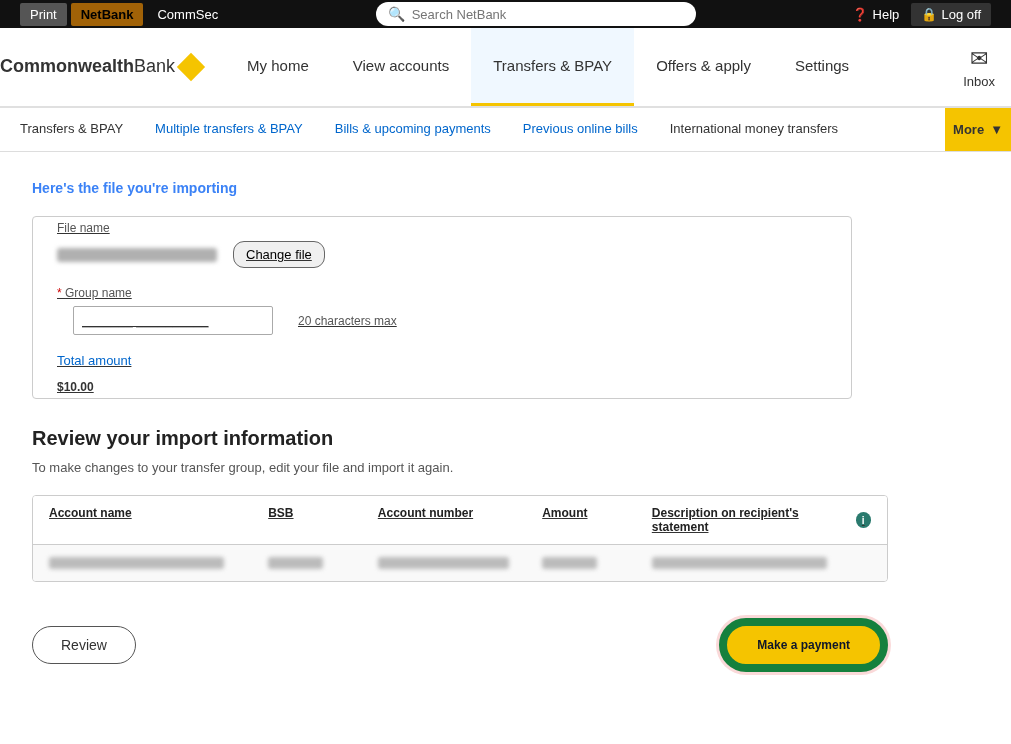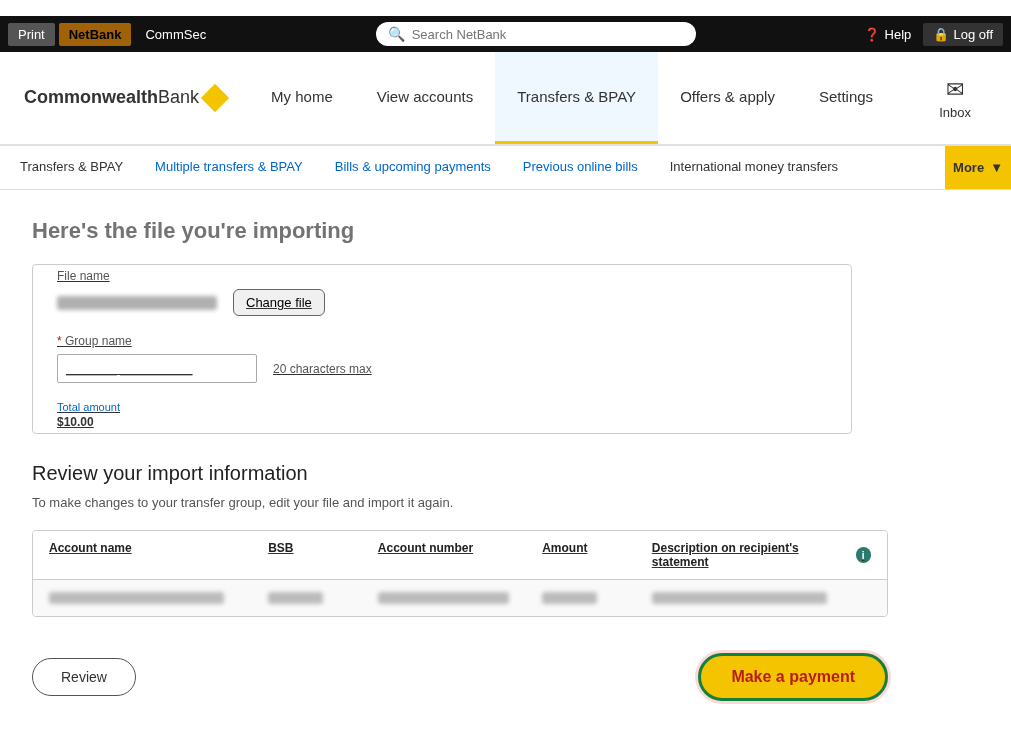--- a/index.html
+++ b/index.html
@@ -3,24 +3,23 @@
   <meta charset="utf-8">
   <style>
     * { box-sizing: border-box; margin: 0; padding: 0; }
     body { font-family: Arial, sans-serif; font-size: 14px; color: #333; background: #fff; width: 1011px; }
 
     
     .top-bar {
       background: #111;
       display: flex;
       align-items: center;
-      height: 36px;
-      padding: 0 8px;
+      height: 28px;
+      padding: 0 20px;
       gap: 4px;
-      margin-top: 16px;
     }
     .top-bar-print {
       background: #555;
       color: #fff;
       border: none;
       padding: 4px 10px;
       font-size: 13px;
       cursor: pointer;
       border-radius: 2px;
     }
@@ -79,22 +78,22 @@
       padding: 4px 10px;
       border-radius: 2px;
     }
 
     
     .main-nav {
       background: #fff;
       border-bottom: 2px solid #e0e0e0;
       display: flex;
       align-items: center;
-      padding: 0 24px;
-      height: 94px;
+      padding: 0 0;
+      height: 80px;
     }
     .logo-area {
       display: flex;
       align-items: center;
       margin-right: 24px;
     }
     .logo-diamond {
       width: 20px;
       height: 20px;
       background: #f5c400;
@@ -172,23 +171,23 @@
       font-weight: bold;
       gap: 6px;
     }
 
     
     .content {
       padding: 28px 32px;
       max-width: 920px;
     }
     .page-title {
-      font-size: 22px;
-      font-weight: bold;
-      color: #737373;
+      font-size: 14px;
+      font-weight: bold;
+      color: #3b82f6;
       margin-bottom: 20px;
     }
     .file-section {
       border: 1px solid #ccc;
       border-radius: 4px;
       padding: 4px 24px;
       margin-bottom: 28px;
       max-width: 820px;
       text-decoration: underline;
     }
@@ -209,57 +208,58 @@
       background: #b0b0b0;
       border-radius: 3px;
       filter: blur(2px);
     }
     .change-file-btn {
       border: 1px solid #666;
       background: #f0f0f0;
       padding: 5px 12px;
       font-size: 13px;
       cursor: pointer;
-      border-radius: 6px;
+      border-radius: 11px;
     }
     .group-name-row {
       margin-bottom: 18px;
     }
     .group-name-input-row {
       display: flex;
       align-items: center;
-      gap: 16px;
+      gap: 25px;
+      margin-left: 16px;
     }
     .group-name-input {
       width: 200px;
       border: 1px solid #aaa;
       padding: 6px 8px;
       font-size: 13px;
       border-radius: 2px;
       color: #aaa;
     }
     .char-limit {
       font-size: 12px;
       color: #555;
     }
     .total-amount-label {
-      font-size: 11px;
+      font-size: 13px;
       color: #0066cc;
-      margin-bottom: 2px;
+      margin-bottom: 12px;
     }
     .total-amount-value {
       font-size: 12px;
       color: #333;
       font-weight: bold;
     }
 
     
     .review-title {
       font-size: 20px;
-      font-weight: normal;
+      font-weight: bold;
       color: #222;
       margin-bottom: 10px;
     }
     .review-subtitle {
       font-size: 13px;
       color: #555;
       margin-bottom: 20px;
     }
     .table-container {
       border: 1px solid #ccc;
@@ -325,27 +325,27 @@
       border: 1px solid #555;
       background: #fff;
       padding: 10px 28px;
       font-size: 14px;
       cursor: pointer;
       border-radius: 24px;
       color: #333;
     }
     .make-payment-btn {
       background: #f5c400;
-      border: 3px solid #15803d;
+      border: 8px solid #15803d;
       padding: 12px 30px;
-      font-size: 16px;
+      font-size: 12px;
       font-weight: bold;
       cursor: pointer;
       border-radius: 28px;
-      color: #b91c1c;
+      color: #0f172a;
       box-shadow: 0 0 0 3px rgba(220,0,0,0.15);
     }
   </style>
 </head>
 <body>
 
 <div class="top-bar">
   <button class="top-bar-print">Print</button>
   <button class="top-bar-netbank">NetBank</button>
   <button class="top-bar-commsec">CommSec</button>

